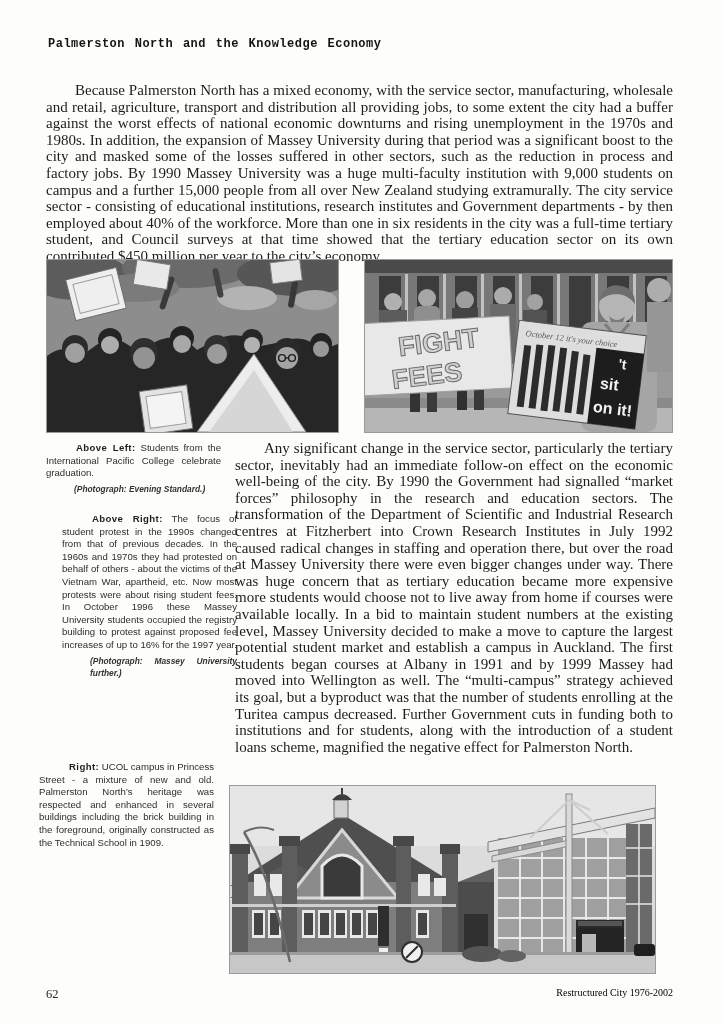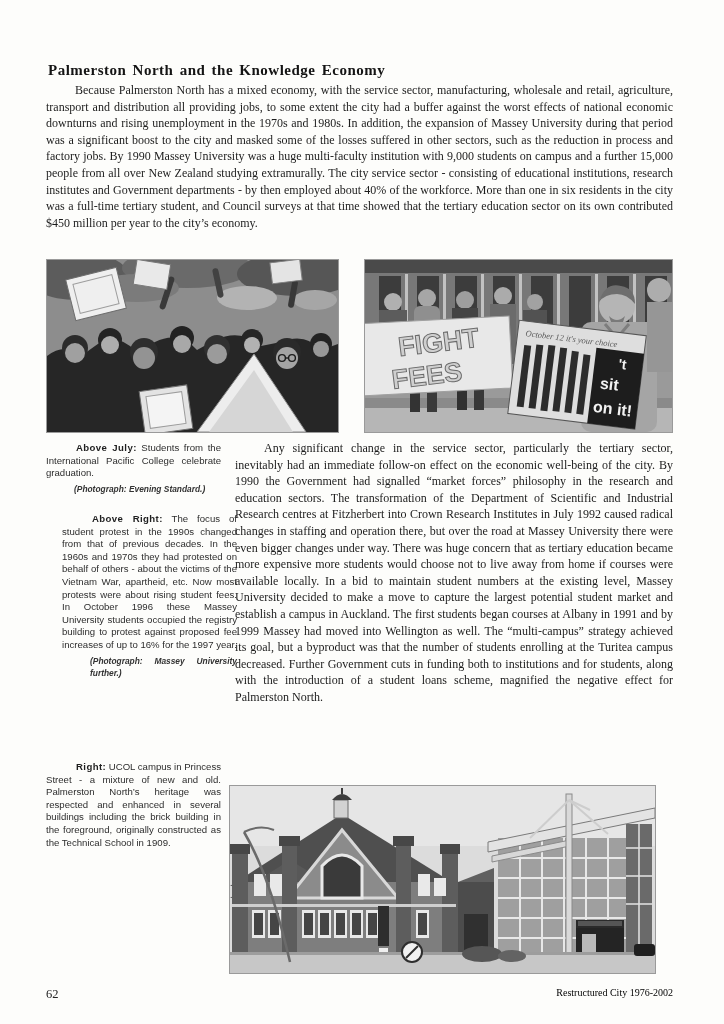--- a/index.html
+++ b/index.html
@@ -1,35 +1,35 @@
 <!DOCTYPE html>
 <html><head>
 <meta charset="utf-8">
 <style>
   html,body{margin:0;padding:0;}
   body{width:724px;height:1024px;background:#fdfdfb;position:relative;overflow:hidden;
        font-family:"Liberation Serif", serif;color:#1e1e1e;}
   .abs{position:absolute;}
-  .page-title{left:48px;top:62px;font-size:15px;font-weight:bold;letter-spacing:.5px;word-spacing:2px;color:#141414;}
-  .body-par{font-size:12px;line-height:16.6px;text-align:justify;text-indent:29px;color:#1c1c1c;}
+  .page-title{left:48px;top:37px;font-size:12px;font-weight:bold;letter-spacing:.5px;word-spacing:2px;color:#141414;font-family:Liberation Mono, monospace;}
+  .body-par{font-size:15px;line-height:16.6px;text-align:justify;text-indent:29px;color:#1c1c1c;}
   #p1{left:46px;top:82px;width:627px;}
   .right-col{left:235px;top:440px;width:438px;}
   .right-col p{margin:0 0 13px 0;}
   .photo{border:1px solid #9a9a9a;box-sizing:border-box;background:#8f8f8f;}
   #photoA{left:46px;top:259px;width:293px;height:174px;}
   #photoB{left:364px;top:259px;width:309px;height:174px;}
   #photoC{left:229px;top:785px;width:427px;height:189px;}
   .caption{font-family:"Liberation Sans", sans-serif;font-size:9.6px;line-height:12.6px;
            text-align:justify;text-indent:30px;color:#2d2d2d;width:175px;}
   .caption .lead{font-weight:bold;letter-spacing:.4px;color:#1f1f1f;}
   .credit{font-family:"Liberation Sans", sans-serif;font-size:8.4px;font-style:italic;font-weight:bold;
           color:#333;margin-top:3px;text-indent:0;padding-left:28px;}
   #cap1{left:46px;top:442px;}
   #cap2{left:62px;top:513px;}
-  #cap3{left:46px;top:761px;}
+  #cap3{left:39px;top:761px;}
   .footer-num{left:46px;top:987px;font-size:12.5px;color:#222;}
   .footer-title{right:51px;top:987px;font-size:10px;color:#000000;}
   svg{display:block;}
 </style>
 </head>
 <body>
 
 <div class="abs page-title">Palmerston North and the Knowledge Economy</div>
 
 <div class="abs body-par" id="p1">Because Palmerston North has a mixed economy, with the service sector, manufacturing, wholesale and retail, agriculture, transport and distribution all providing jobs, to some extent the city had a buffer against the worst effects of national economic downturns and rising unemployment in the 1970s and 1980s. In addition, the expansion of Massey University during that period was a significant boost to the city and masked some of the losses suffered in other sectors, such as the reduction in process and factory jobs. By 1990 Massey University was a huge multi-faculty institution with 9,000 students on campus and a further 15,000 people from all over New Zealand studying extramurally. The city service sector - consisting of educational institutions, research institutes and Government departments - by then employed about 40% of the workforce. More than one in six residents in the city was a full-time tertiary student, and Council surveys at that time showed that the tertiary education sector on its own contributed $450 million per year to the city’s economy.</div>
@@ -165,21 +165,21 @@
       </g>
       <rect x="228" y="86" width="48" height="76" fill="#1d1d1d"></rect>
       <text x="252" y="104" font-family="Liberation Sans, sans-serif" font-size="14" font-weight="bold" fill="#f2f2f2">'t</text>
       <text x="236" y="126" font-family="Liberation Sans, sans-serif" font-size="16" font-weight="bold" fill="#f2f2f2">sit</text>
       <text x="232" y="150" font-family="Liberation Sans, sans-serif" font-size="16" font-weight="bold" fill="#f2f2f2">on it!</text>
     </g>
   </svg>
 </div>
 
 <div class="abs caption" id="cap1">
-  <span class="lead">Above July:</span><span> Students from the International Pacific College celebrate graduation.</span>
+  <span class="lead">Above Left:</span><span> Students from the International Pacific College celebrate graduation.</span>
   <div class="credit">(Photograph: Evening Standard.)</div>
 </div>
 
 <div class="abs caption" id="cap2">
   <span class="lead">Above Right:</span><span> The focus of student protest in the 1990s changed from that of previous decades. In the 1960s and 1970s they had protested on behalf of others - about the victims of the Vietnam War, apartheid, etc. Now most protests were about rising student fees. In October 1996 these Massey University students occupied the registry building to protest against proposed fee increases of up to 16% for the 1997 year.</span>
   <div class="credit">(Photograph: Massey University further.)</div>
 </div>
 
 <div class="abs caption" id="cap3">
   <span class="lead">Right:</span><span> UCOL campus in Princess Street - a mixture of new and old. Palmerston North’s heritage was respected and enhanced in several buildings including the brick building in the foreground, originally constructed as the Technical School in 1909.</span>

